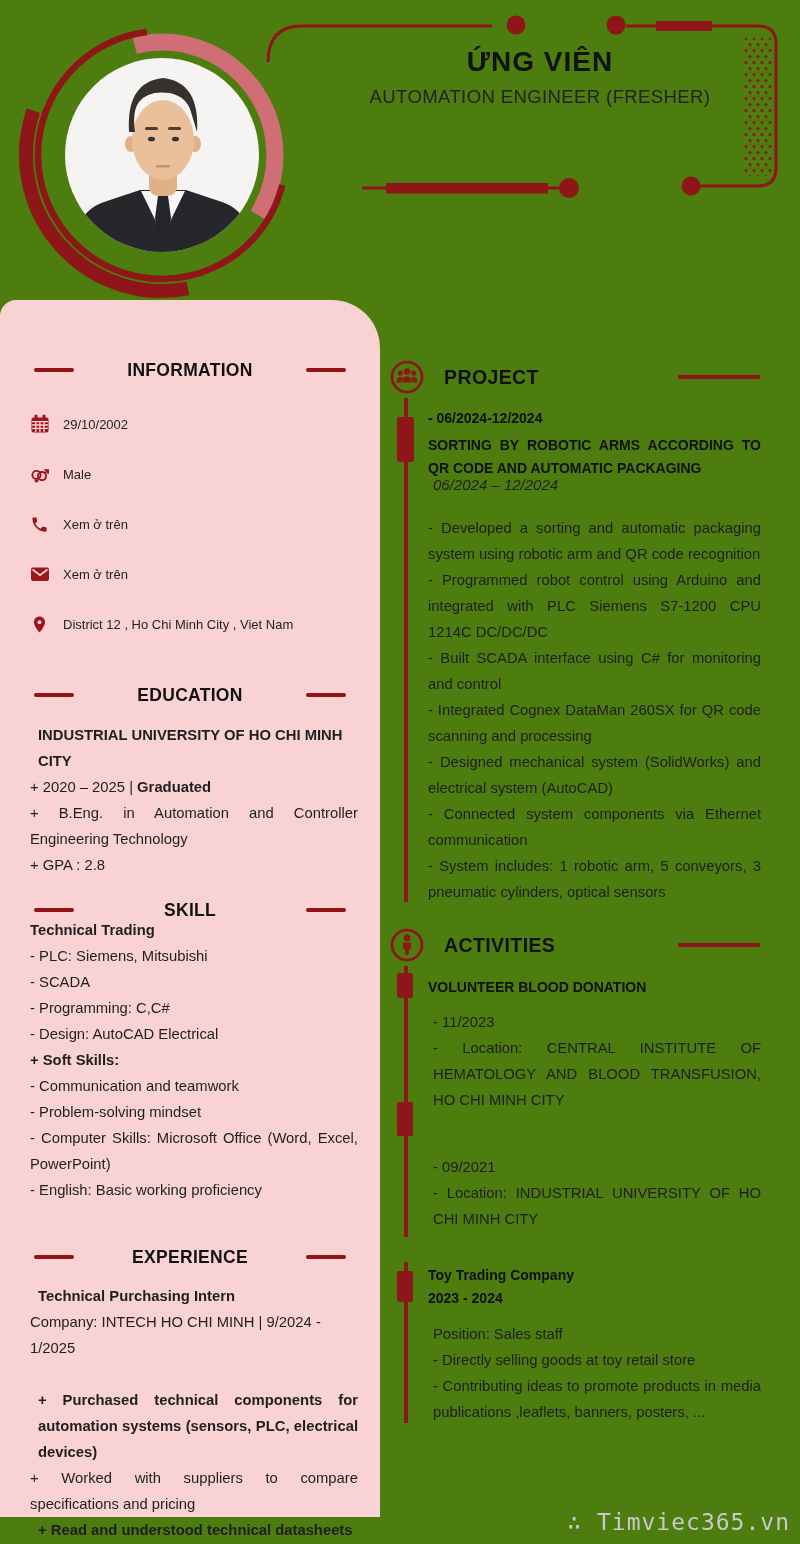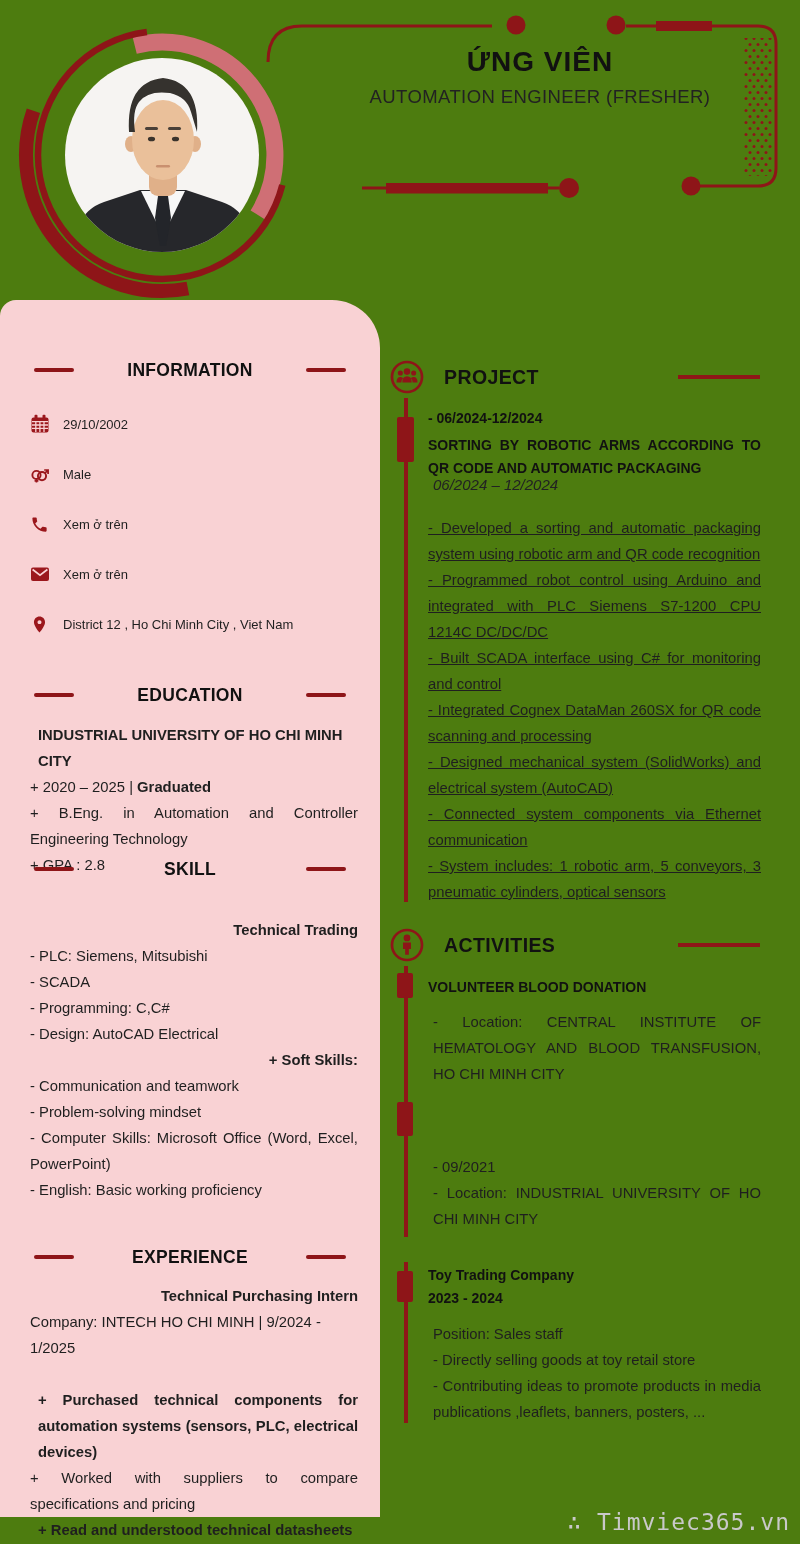--- a/index.html
+++ b/index.html
@@ -19,21 +19,21 @@
   .sec-head{position:absolute;left:0;width:380px;height:24px;display:flex;align-items:center;
     justify-content:space-between;padding:0 34px;box-sizing:border-box;}
   .dash{width:40px;height:4.5px;border-radius:3px;background:#8e1518;flex:0 0 auto;}
   .sec-head .t{font-size:17.5px;font-weight:700;letter-spacing:.3px;color:#111;text-align:center;flex:1;}
   .info-list{position:absolute;left:30px;top:99px;width:330px;}
   .info-row{height:50px;display:flex;align-items:center;}
   .info-row .ic{width:20px;height:20px;flex:0 0 auto;margin-right:13px;display:flex;align-items:center;}
   .info-row .tx{font-size:13px;color:#1f1f1f;}
   .ltext{position:absolute;left:30px;width:328px;font-size:14.8px;line-height:26px;color:#1f1f1f;}
   .ltext .just{text-align:justify;}
-  .b{font-weight:700;text-align:right;}
+  .b{font-weight:700;}
   .indent1{padding-left:8px;font-weight:bold;}
   .spacer26{height:26px;}
   
   .sec-icon{position:absolute;width:34px;height:34px;}
   .r-title{position:absolute;left:444px;font-size:19.5px;font-weight:700;letter-spacing:.4px;color:#111;}
   .r-rule{position:absolute;left:678px;width:82px;height:3.5px;background:#8e1518;}
   .tline{position:absolute;left:404px;width:4px;background:#8e1518;}
   .tmark{position:absolute;left:397px;width:17px;background:#8e1518;border-radius:2px;}
   .rtext{position:absolute;color:#1f1f1f;}
   .bold-block{font-weight:700;font-size:14px;line-height:23px;color:#111;}
@@ -168,21 +168,21 @@
       <span class="dash"></span>
     </div>
 
     <div class="ltext" style="top:422px;">
       <div class="indent1">INDUSTRIAL UNIVERSITY OF HO CHI MINH CITY</div>
       <div><span>+ 2020 – 2025 | </span><span class="b">Graduated</span></div>
       <div class="just">+ B.Eng. in Automation and Controller Engineering Technology</div>
       <div>+ GPA : 2.8</div>
     </div>
 
-    <div class="sec-head" style="top:557px;">
+    <div class="sec-head" style="top:598px;">
       <span class="dash"></span>
       <span class="t">SKILL</span>
       <span class="dash"></span>
     </div>
 
     <div class="ltext" style="top:617px;">
       <div class="b">Technical Trading</div>
       <div>- PLC: Siemens, Mitsubishi</div>
       <div>- SCADA</div>
       <div>- Programming: C,C#</div>
@@ -224,21 +224,21 @@
 
   <div class="tline" style="top:398px;height:504px;"></div>
   <div class="tmark" style="top:417px;height:45px;"></div>
 
   <div class="rtext bold-block" style="left:428px;top:407px;width:333px;">
     <div style="margin-bottom:4px;">- 06/2024-12/2024</div>
     <div class="just">SORTING BY ROBOTIC ARMS ACCORDING TO QR CODE AND AUTOMATIC PACKAGING</div>
   </div>
   <div class="rtext period" style="left:433px;top:476px;">06/2024 – 12/2024</div>
 
-  <div class="rtext bullets" style="left:428px;top:515px;width:333px;text-decoration:underline;">
+  <div class="rtext bullets" style="left:428px;top:515px;width:333px;">
     <div class="just">- Developed a sorting and automatic packaging system using robotic arm and QR code recognition</div>
     <div class="just">- Programmed robot control using Arduino and integrated with PLC Siemens S7-1200 CPU 1214C DC/DC/DC</div>
     <div class="just">- Built SCADA interface using C# for monitoring and control</div>
     <div class="just">- Integrated Cognex DataMan 260SX for QR code scanning and processing</div>
     <div class="just">- Designed mechanical system (SolidWorks) and electrical system (AutoCAD)</div>
     <div class="just">- Connected system components via Ethernet communication</div>
     <div class="just">- System includes: 1 robotic arm, 5 conveyors, 3 pneumatic cylinders, optical sensors</div>
   </div>
 
   <svg class="sec-icon" style="left:390px;top:928px;" width="34" height="34" viewBox="0 0 24 24">
@@ -247,20 +247,21 @@
     <path d="M9.2,10.2 h5.6 v4.6 h-1.5 v4 h-2.6 v-4 h-1.5 Z" fill="#8e1518"></path>
   </svg>
   <div class="r-title" style="top:934px;">ACTIVITIES</div>
   <div class="r-rule" style="top:943px;"></div>
 
   <div class="tline" style="top:966px;height:271px;"></div>
   <div class="tmark" style="top:973px;height:25px;width:16px;"></div>
 
   <div class="rtext bold-block" style="left:428px;top:976px;width:333px;">VOLUNTEER BLOOD DONATION</div>
   <div class="rtext bullets" style="left:433px;top:1009px;width:328px;">
+    <div>- 11/2023</div>
     <div class="just">- Location: CENTRAL INSTITUTE OF HEMATOLOGY AND BLOOD TRANSFUSION, HO CHI MINH CITY</div>
   </div>
 
   <div class="tmark" style="top:1102px;height:34px;width:16px;"></div>
   <div class="rtext bullets" style="left:433px;top:1154px;width:328px;">
     <div>- 09/2021</div>
     <div class="just">- Location: INDUSTRIAL UNIVERSITY OF HO CHI MINH CITY</div>
   </div>
 
   <div class="tline" style="top:1262px;height:161px;"></div>

